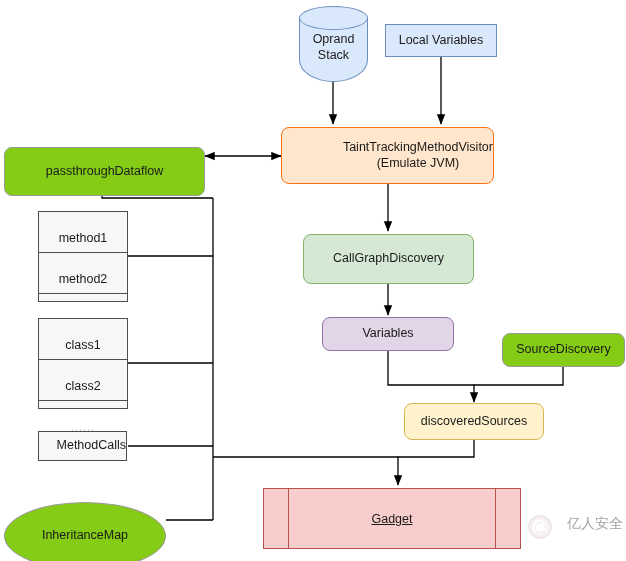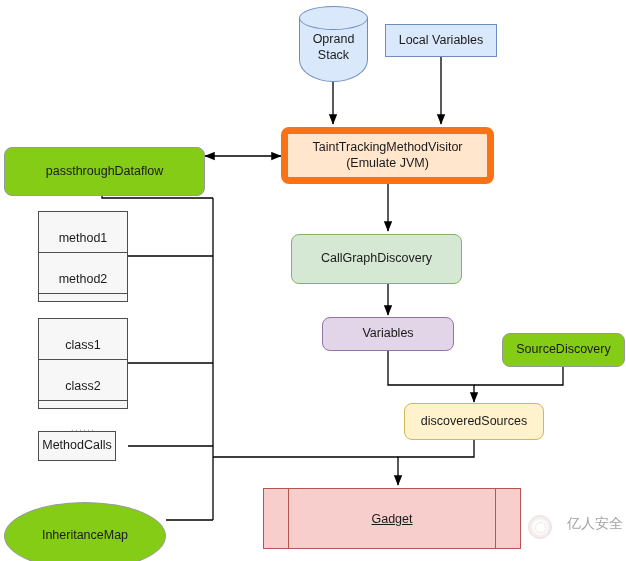--- a/index.html
+++ b/index.html
@@ -36,21 +36,21 @@
     color: #1a1a1a;
     line-height: 1.25;
     z-index: 2;
   }
   .rounded {
     border-radius: 8px;
   }
 
   
   .pal-blue   { background: #dae8fc; border: 1px solid #6c8ebf; }
-  .pal-orange { background: #ffe6cc; border: 7px solid #f97316; }
+  .pal-orange { background: #ffe6cc; border: 1px solid #f97316; justify-content: flex-end; }
   .pal-green  { background: #d5e8d4; border: 1px solid #82b366; }
   .pal-purple { background: #e1d5e7; border: 1px solid #9673a6; }
   .pal-yellow { background: #fff2cc; border: 1px solid #d6b656; }
   .pal-grey   { background: #84cc16; border: 1px solid #999999; margin-top: 16px; }
   .pal-white  { background: #f7f7f7; border: 1px solid #4d4d4d; }
 
   
   .cylinder {
     position: absolute;
     z-index: 2;
@@ -244,21 +244,21 @@
     <div>
       <span>TaintTrackingMethodVisitor</span><br>
       <span>(Emulate JVM)</span>
     </div>
   </div>
 
   <div class="node rounded pal-grey" style="left:4px; top:131px; width:201px; height:49px;">
     <span>passthroughDataflow</span>
   </div>
 
-  <div class="node rounded pal-green" style="left:291px; top:234px; width:171px; height:50px;">
+  <div class="node rounded pal-green" style="left:303px; top:234px; width:171px; height:50px;">
     <span>CallGraphDiscovery</span>
   </div>
 
   <div class="node rounded pal-purple" style="left:322px; top:317px; width:132px; height:34px;">
     <span>Variables</span>
   </div>
 
   <div class="node rounded pal-grey" style="left:502px; top:317px; width:123px; height:34px;">
     <span>SourceDiscovery</span>
   </div>
@@ -272,21 +272,21 @@
     <div class="stack-row">method2</div>
     <div class="stack-row dots">......</div>
   </div>
 
   <div class="stack" style="left:38px; top:318px; width:90px; height:91px;">
     <div class="stack-row">class1</div>
     <div class="stack-row">class2</div>
     <div class="stack-row dots">......</div>
   </div>
 
-  <div class="node pal-white" style="left:38px; top:431px; width:78px; height:30px;">
+  <div class="node pal-white" style="left:38px; top:431px; width:89px; height:30px;justify-content:flex-end;">
     <span>MethodCalls</span>
   </div>
 
   <div class="node ellipse pal-grey" style="left:4px; top:486px; width:162px; height:68px;">
     <span>InheritanceMap</span>
   </div>
 
   <div class="gadget" style="left:263px; top:488px; width:258px; height:61px;text-decoration:underline;">
     <div class="gadget-div" style="left:24px;"></div>
     <div class="gadget-div" style="right:24px;"></div>

